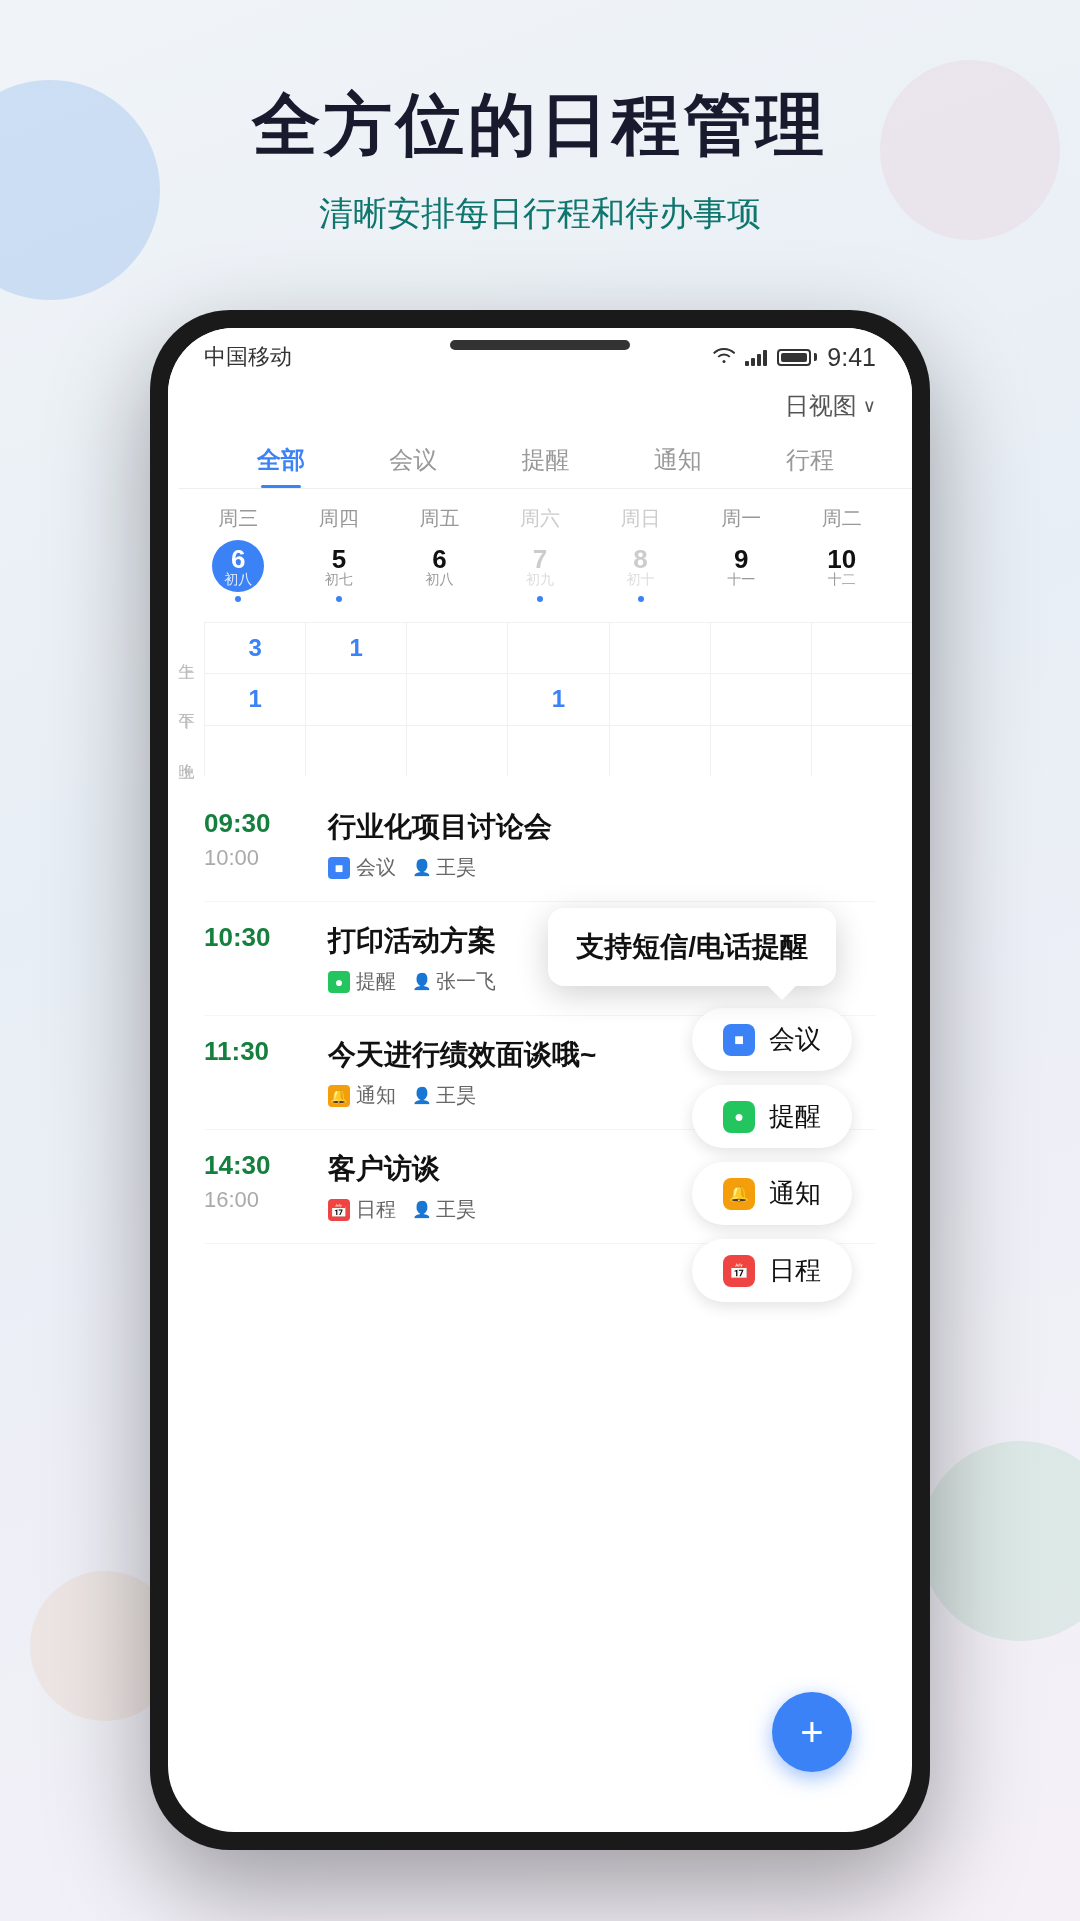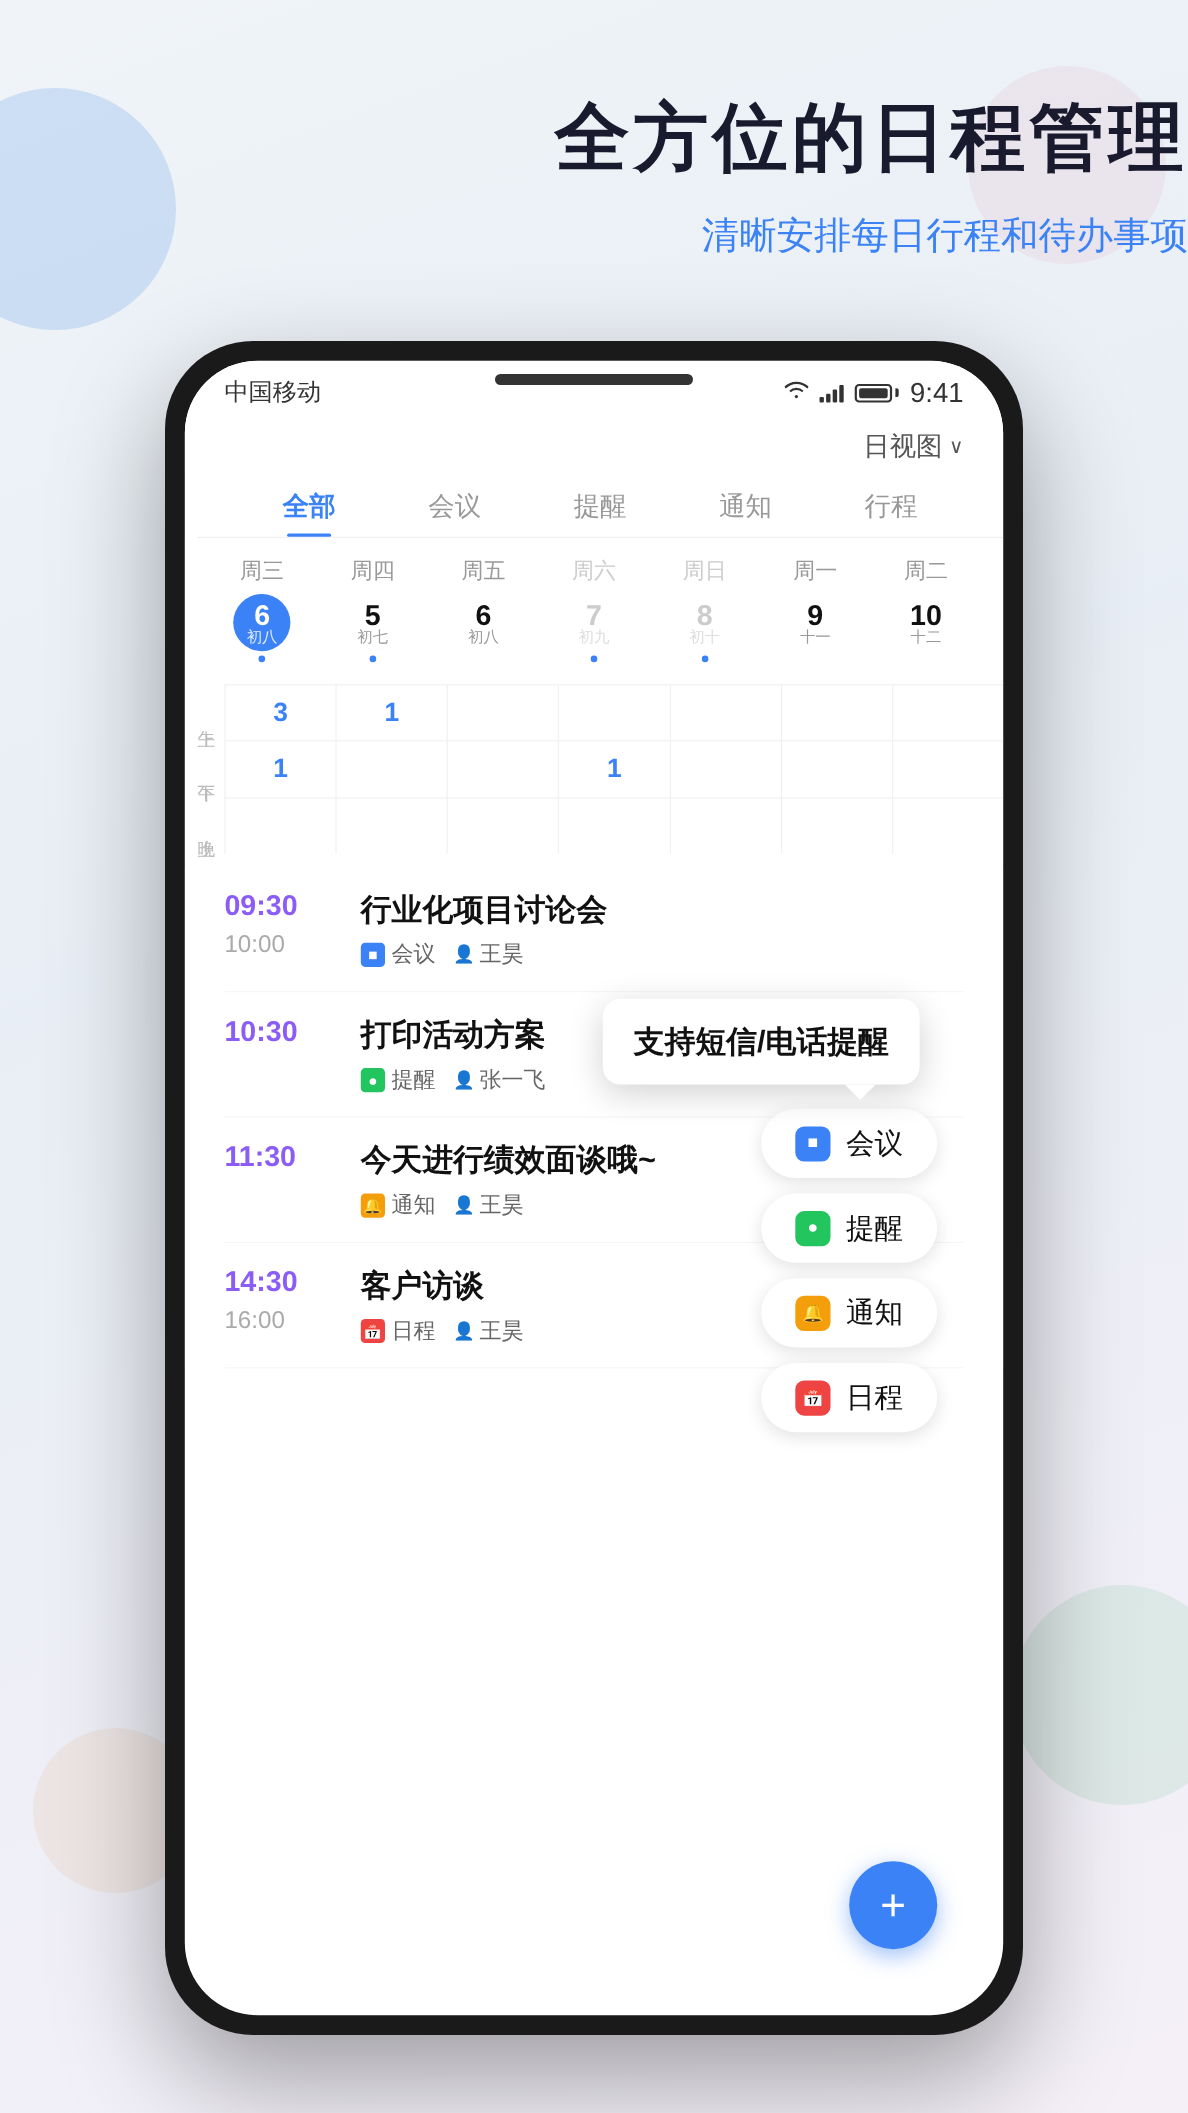--- a/index.html
+++ b/index.html
@@ -49,33 +49,33 @@
       bottom: 200px;
       left: 30px;
     }
 
     
     .header-section {
       position: absolute;
       top: 80px;
       left: 0;
       right: 0;
-      text-align: right;
+      text-align: center;
       z-index: 10;
     }
     .header-title {
       font-size: 68px;
       font-weight: 700;
       color: #1a1a2e;
       letter-spacing: 4px;
       margin-bottom: 20px;
     }
     .header-subtitle {
       font-size: 34px;
-      color: #3b82f6;
+      color: #0f766e;
       font-weight: 400;
     }
 
     
     .phone-container {
       position: absolute;
       top: 310px;
       left: 50%;
       transform: translateX(-50%);
       width: 780px;
@@ -379,21 +379,21 @@
       padding: 20px 0;
       border-bottom: 1px solid #f5f5f5;
       gap: 24px;
     }
     .event-times {
       min-width: 100px;
     }
     .event-start {
       font-size: 26px;
       font-weight: 700;
-      color: #8b5cf6;
+      color: #15803d;
       margin-bottom: 6px;
     }
     .event-end {
       font-size: 22px;
       color: #aaa;
     }
     .event-details {
       flex: 1;
     }
     .event-title {

